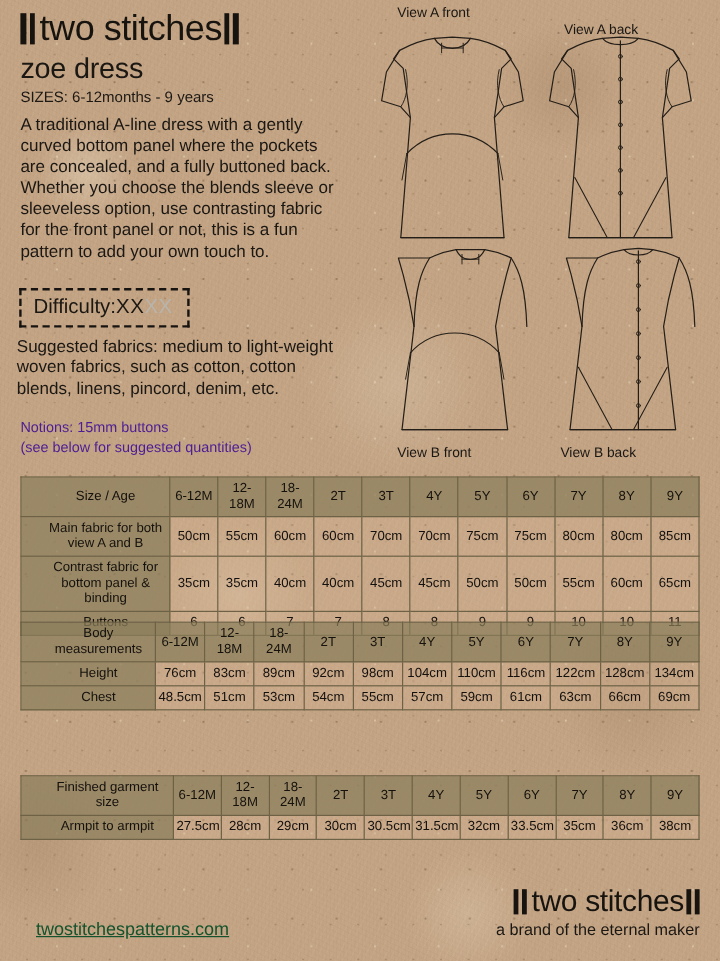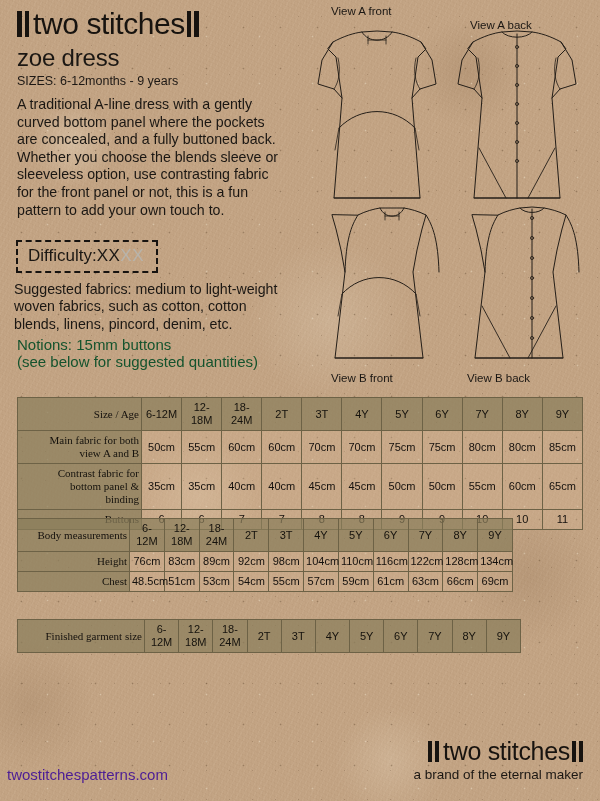--- a/index.html
+++ b/index.html
@@ -110,25 +110,25 @@
   #fabrics {
     position: absolute;
     left: 14px; top: 281px;
     width: 270px;
     font-size: 14.2px;
     line-height: 17.4px;
     color: #1b1713;
   }
   #notions {
     position: absolute;
-    left: 17px; top: 336px;
+    left: 17px; top: 348px;
     width: 280px;
-    font-size: 15px;
+    font-size: 12px;
     line-height: 17.4px;
-    color: #14532d;
+    color: #4c1d95;
   }
 
   
   .view-label {
     position: absolute;
     font-size: 11.5px;
     color: #1b1713;
     white-space: nowrap;
   }
   #label-a-front { left: 331px; top: 5px; }
@@ -157,44 +157,44 @@
     text-align: center;
     font-weight: normal;
     background-color: rgba(214,182,150,0.30);
     line-height: 13px;
   }
   .tbl th.hdr, .tbl td.rowlabel {
     background-color: rgba(138,126,92,0.72);
     color: #15120d;
   }
   .tbl td.rowlabel, .tbl th.rowhdr {
-    text-align: right;
+    text-align: center;
     padding-left: 19px;
-    font-family: Liberation Serif, serif;
   }
   .tbl th.rowhdr {
     background-color: rgba(138,126,92,0.72);
   }
 
   #table1 { left: 17px; top: 397px; width: 566px; }
-  #table2 { left: 17px; top: 518px; width: 496px; }
-  #table3 { left: 17px; top: 619px; width: 504px; border-radius: 25px; }
+  #table2 { left: 17px; top: 518px; width: 566px; }
+  #table3 { left: 17px; top: 646px; width: 566px; border-radius: 25px; }
 
   #table1 .c-label { width: 124px; }
   #table2 .c-label { width: 112px; }
   #table3 .c-label { width: 127px; }
 
   #table1 tr.r-tall td { height: 26px; }
 
   
   #footer-url {
     position: absolute;
-    left: 7px; top: 766px;
+    left: 30px; top: 766px;
     font-size: 15px;
-    color: #4c1d95;
+    color: #14532d;
+    text-decoration: underline;
   }
   #footer-brand {
     position: absolute;
     right: 17px; top: 737px;
     text-align: right;
   }
   #footer-logo {
     font-size: 25px;
     color: #17130f;
     display: flex;
@@ -512,20 +512,34 @@
       <th class="hdr">3T</th>
       <th class="hdr">4Y</th>
       <th class="hdr">5Y</th>
       <th class="hdr">6Y</th>
       <th class="hdr">7Y</th>
       <th class="hdr">8Y</th>
       <th class="hdr">9Y</th>
     </tr>
   </thead>
   <tbody>
+    <tr>
+      <td class="rowlabel">Armpit to armpit</td>
+      <td>27.5cm</td>
+      <td>28cm</td>
+      <td>29cm</td>
+      <td>30cm</td>
+      <td>30.5cm</td>
+      <td>31.5cm</td>
+      <td>32cm</td>
+      <td>33.5cm</td>
+      <td>35cm</td>
+      <td>36cm</td>
+      <td>38cm</td>
+    </tr>
   </tbody>
 </table>
 
 <div id="footer-url">twostitchespatterns.com</div>
 
 <div id="footer-brand">
   <div id="footer-logo">
     <span class="logo-bars left">
         <i></i>
         <i></i>

